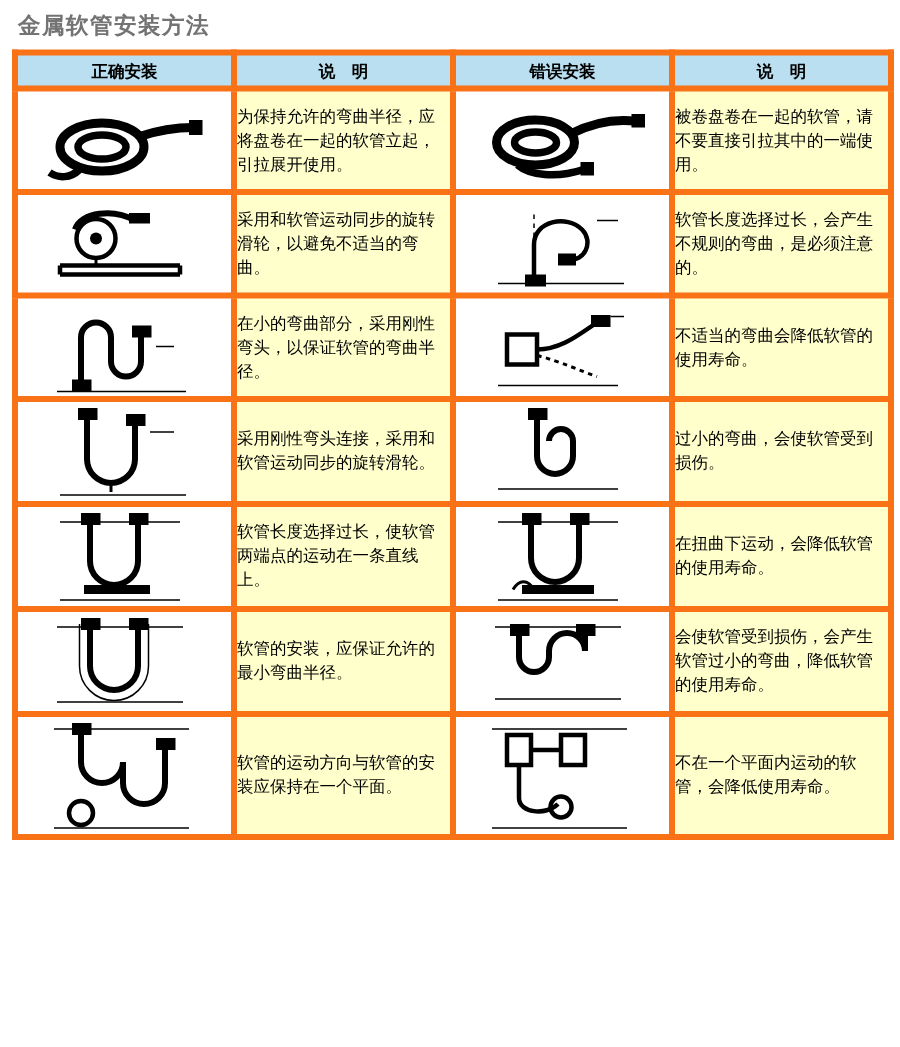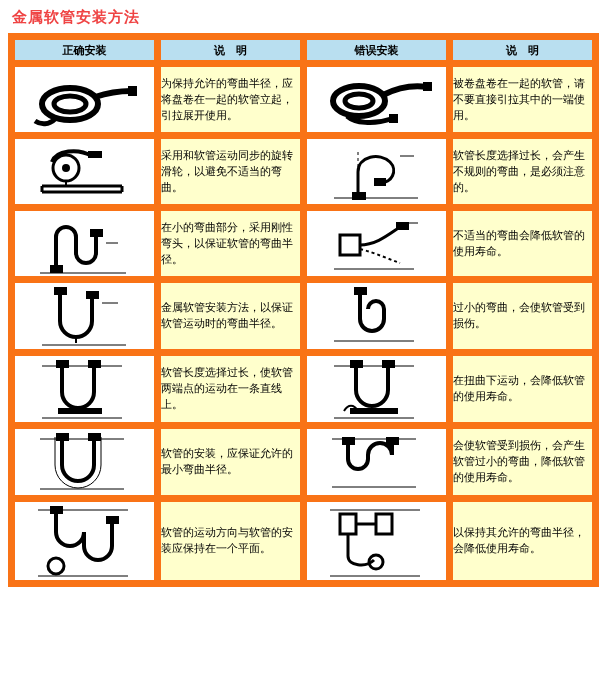--- a/index.html
+++ b/index.html
@@ -19,30 +19,30 @@
     width: 600px;
     height: 698px;
     box-sizing: border-box;
     padding: 6px 8px 0 8px;
   }
   .title {
     font-size: 15px;
     font-weight: bold;
     letter-spacing: 1px;
     margin: 2px 0 6px 4px;
-    color: #ef4444;
+    color: #737373;
   }
   table.grid {
     border-collapse: collapse;
     table-layout: fixed;
     width: 584px;
     border: 1px solid #000;
   }
   table.grid td, table.grid th {
-    border: 7px solid #f97316;
+    border: 4px solid #f97316;
     padding: 0;
     vertical-align: middle;
   }
   th.hdr {
     height: 20px;
     background: #b9dff0;
     font-size: 11px;
     font-weight: bold;
     text-align: center;
     color: #000;
@@ -171,21 +171,21 @@
         <td class="img-cell">
           <svg width="126" height="66" viewBox="0 0 126 66">
             <path d="M38 8 L38 38 A16 16 0 0 0 70 38 L70 14" fill="none" stroke="#000" stroke-width="4"></path>
             <rect x="32" y="4" width="13" height="8" fill="#000"></rect>
             <rect x="64" y="8" width="13" height="8" fill="#000"></rect>
             <path d="M54 54 L54 60" stroke="#000" stroke-width="2"></path>
             <line x1="20" y1="62" x2="104" y2="62" stroke="#000" stroke-width="1"></line>
             <line x1="80" y1="20" x2="96" y2="20" stroke="#000" stroke-width="1"></line>
           </svg>
         </td>
-        <td class="txt-cell">金属软管安装方法，以保证软管运动时的弯曲半径。</td>
+        <td class="txt-cell">采用刚性弯头连接，采用和软管运动同步的旋转滑轮。</td>
         <td class="img-cell">
           <svg width="126" height="66" viewBox="0 0 126 66">
             <path d="M46 8 L46 36 A12 12 0 0 0 70 36 L70 26 A8 8 0 0 0 54 26" fill="none" stroke="#000" stroke-width="4"></path>
             <rect x="40" y="4" width="13" height="8" fill="#000"></rect>
             <line x1="20" y1="58" x2="100" y2="58" stroke="#000" stroke-width="1"></line>
           </svg>
         </td>
         <td class="txt-cell">过小的弯曲，会使软管受到损伤。</td>
       </tr>
 
@@ -256,18 +256,18 @@
           <svg width="126" height="78" viewBox="0 0 126 78">
             <rect x="26" y="12" width="16" height="20" fill="none" stroke="#000" stroke-width="3"></rect>
             <rect x="62" y="12" width="16" height="20" fill="none" stroke="#000" stroke-width="3"></rect>
             <path d="M42 22 L62 22" stroke="#000" stroke-width="3"></path>
             <path d="M34 32 L34 54 C34 64 52 66 60 58" fill="none" stroke="#000" stroke-width="3"></path>
             <circle cx="62" cy="60" r="7" fill="none" stroke="#000" stroke-width="3"></circle>
             <line x1="16" y1="8" x2="106" y2="8" stroke="#000" stroke-width="1"></line>
             <line x1="16" y1="74" x2="106" y2="74" stroke="#000" stroke-width="1"></line>
           </svg>
         </td>
-        <td class="txt-cell">以保持其允许的弯曲半径，会降低使用寿命。</td>
+        <td class="txt-cell">不在一个平面内运动的软管，会降低使用寿命。</td>
       </tr>
 
     </tbody>
   </table>
 </div>
 
 </body></html>

